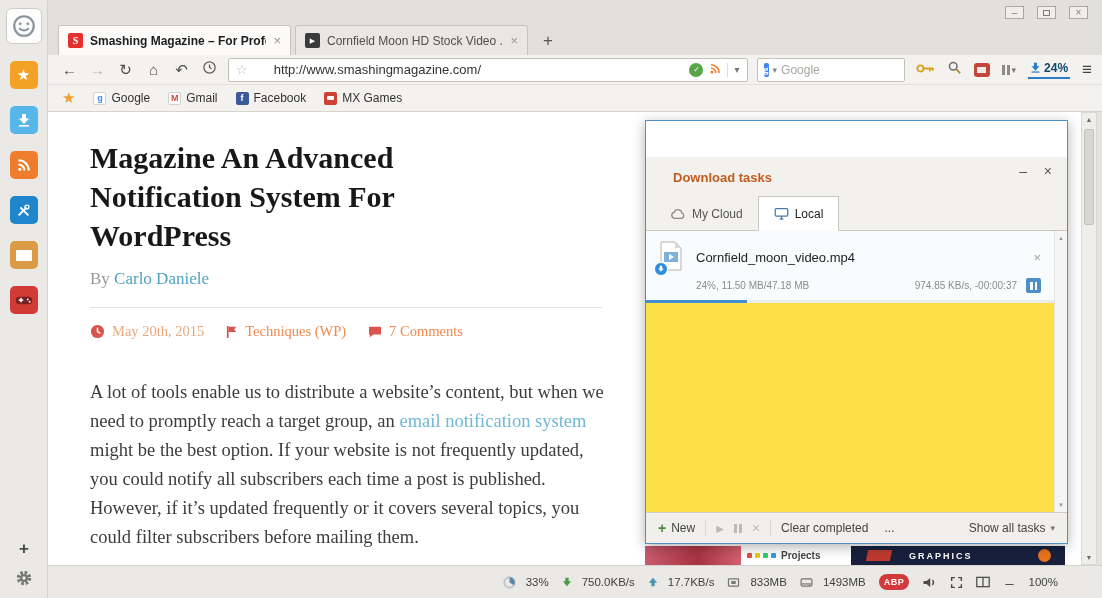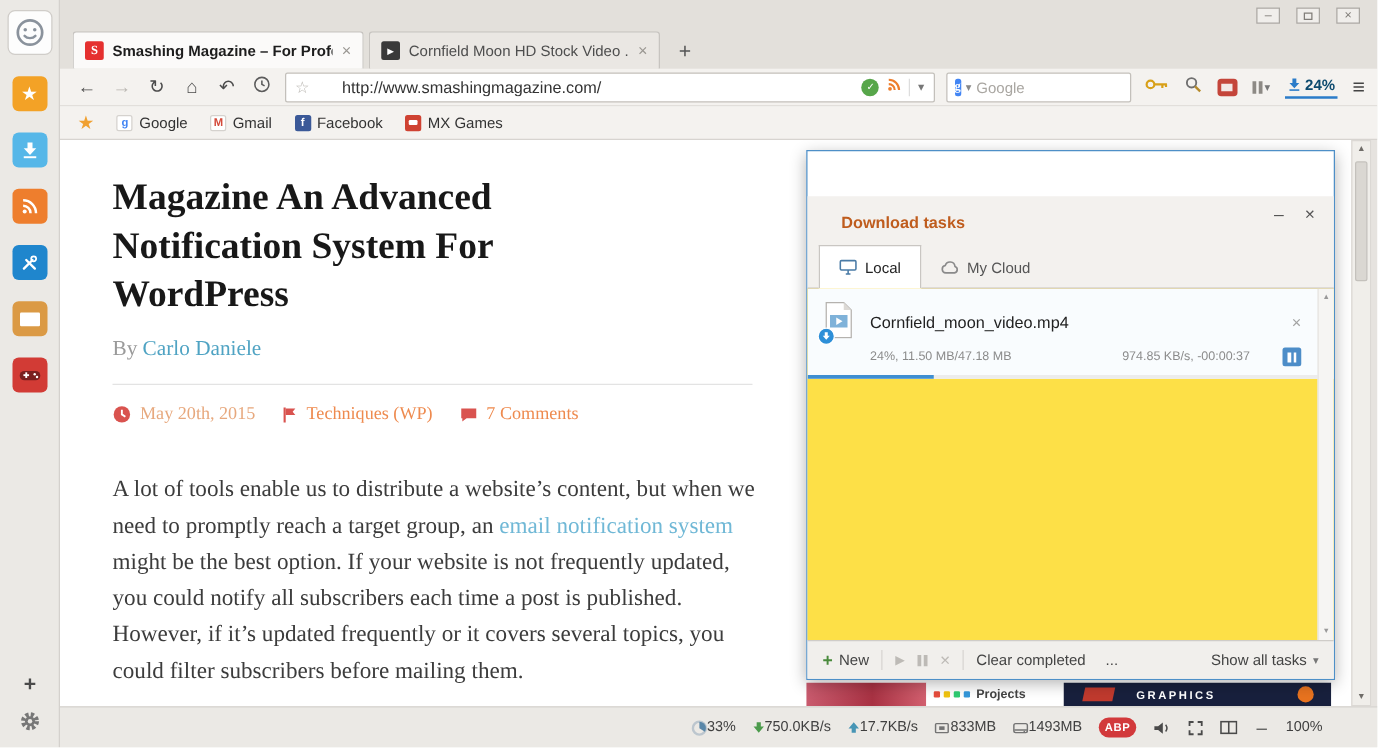--- a/index.html
+++ b/index.html
@@ -115,21 +115,21 @@
   .dps-up, .dps-down { position:absolute; left:0; right:0; text-align:center; font-size:6px; color:#999; }
   .dps-up { top:4px; } .dps-down { bottom:4px; }
   .dp-item { padding:10px 26px 0 13px; background:#f9fcfe; }
   .dpi-row1 { display:flex; align-items:center; }
   .file-icon { position:relative; width:26px; height:32px; margin-right:11px; flex:0 0 26px; }
   .dl-badge { position:absolute; left:-5px; bottom:-3px; width:14px; height:14px; border-radius:50%; background:#2e8fd8; border:1px solid #fff; display:flex; align-items:center; justify-content:center; }
   .dpi-name { flex:1; font-size:13px; color:#222; }
   .dpi-close { color:#a3a3a3; font-size:13px; }
   .dpi-row2 { display:flex; align-items:center; margin:5px 0 0 37px; font-size:10px; color:#8b8b8b; }
   .dpi-progress-text { flex:1; }
-  .dpi-speed { margin-right:26px; }
+  .dpi-speed { margin-right:9px; }
   .dpi-pause { width:15px; height:15px; background:#4d8dc8; border-radius:2px; display:flex; align-items:center; justify-content:center; gap:2px; }
   .dpi-pause i { width:2.5px; height:8px; background:#fff; display:block; }
   .dpi-bar { margin:7px -26px 0 -13px; height:3px; background:#ececec; }
   .dpi-fill { height:3px; background:#3f8fd2; }
   .dp-footer { height:31px; flex:0 0 31px; background:#f1efec; border-top:1px solid #cfccc8; display:flex; align-items:center; padding:0 12px; gap:10px; font-size:12px; color:#444; }
   .dpf-new { display:flex; gap:5px; align-items:center; }
   .dpf-new .plus { font-weight:bold; font-size:14px; color:#4a8a3c; }
   .vsep { width:1px; height:16px; background:#d8d5d1; }
   .dpf-ic { color:#bdbab6; font-size:10px; }
   .dpf-ic.x { font-size:14px; }
@@ -140,21 +140,21 @@
   .dpf-showall .caret { font-size:9px; color:#777; }
 
   
   .v-scrollbar { position:absolute; left:1081px; top:112px; width:16px; height:453px; background:#f0eeea; border:1px solid #dbd8d4; z-index:7; }
   .vs-up, .vs-down { position:absolute; left:0; right:0; text-align:center; font-size:7px; color:#6f6c68; }
   .vs-up { top:3px; } .vs-down { bottom:3px; }
   .vs-thumb { position:absolute; top:16px; left:2px; width:10px; height:96px; background:#dad7d2; border:1px solid #c4c1bc; border-radius:2px; }
 
   
   .statusbar { position:absolute; left:48px; right:0; top:565px; height:33px; background:#ebe9e5; border-top:1px solid #d6d3cf; display:flex; align-items:center; justify-content:flex-end; gap:13px; padding-right:44px; font-size:11.5px; color:#3f3f3f; z-index:8; }
-  .sb-item { display:flex; align-items:center; gap:0; }
+  .sb-item { display:flex; align-items:center; gap:10px; }
   .sb-abp { background:#d2393b; color:#fff; font-size:9px; font-weight:bold; padding:3px 5px; border-radius:8px; letter-spacing:.5px; }
   .sb-ic { display:flex; align-items:center; }
   .sb-zoom-out { font-size:15px; color:#555; padding:0 2px; }
 </style>
 </head>
 <body>
 
 <div class="browser">
 
   <aside class="sidebar">
@@ -373,32 +373,32 @@
       </div>
     </div>
 
     <div class="download-panel">
       <div class="dp-header">
         <span class="dp-title">Download tasks</span>
         <span class="dp-min">–</span>
         <span class="dp-close">×</span>
       </div>
       <div class="dp-tabs">
+        <div class="dp-tab">
+          <svg width="16" height="12" viewBox="0 0 24 16">
+              <path d="M7 14.5a4.5 4.5 0 0 1-.7-8.9A6 6 0 0 1 18 6.8a4 4 0 0 1-.6 7.7z" fill="none" stroke="#8a8a8a" stroke-width="2"></path>
+            </svg>
+          <span>My Cloud</span>
+        </div>
         <div class="dp-tab active">
           <svg width="15" height="13" viewBox="0 0 24 20">
               <rect x="2" y="2" width="20" height="12" rx="1.5" fill="none" stroke="#4a7ba6" stroke-width="2"></rect>
               <path d="M9 19h6M12 14v5" stroke="#4a7ba6" stroke-width="2"></path>
             </svg>
           <span>Local</span>
-        </div>
-        <div class="dp-tab">
-          <svg width="16" height="12" viewBox="0 0 24 16">
-              <path d="M7 14.5a4.5 4.5 0 0 1-.7-8.9A6 6 0 0 1 18 6.8a4 4 0 0 1-.6 7.7z" fill="none" stroke="#8a8a8a" stroke-width="2"></path>
-            </svg>
-          <span>My Cloud</span>
         </div>
       </div>
       <div class="dp-list">
         <div class="dp-item">
           <div class="dpi-row1">
             <span class="file-icon">
               <svg width="24" height="30" viewBox="0 0 24 30">
                   <path d="M2 1h14l6 6v22H2z" fill="#fff" stroke="#b5b2ae"></path>
                   <path d="M16 1l6 6h-6z" fill="#dcd9d5"></path>
                   <rect x="5" y="11" width="14" height="10" fill="#7fb2d9"></rect>

